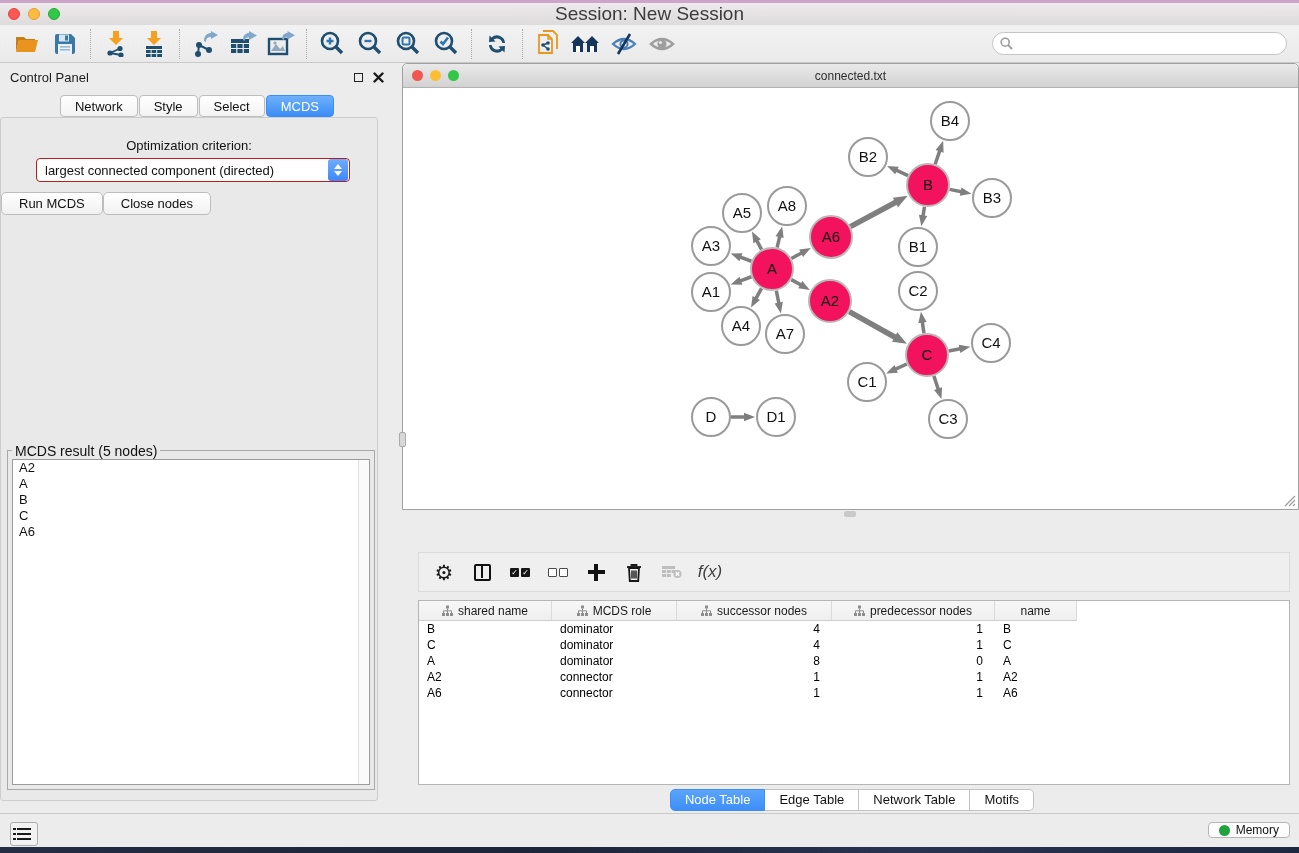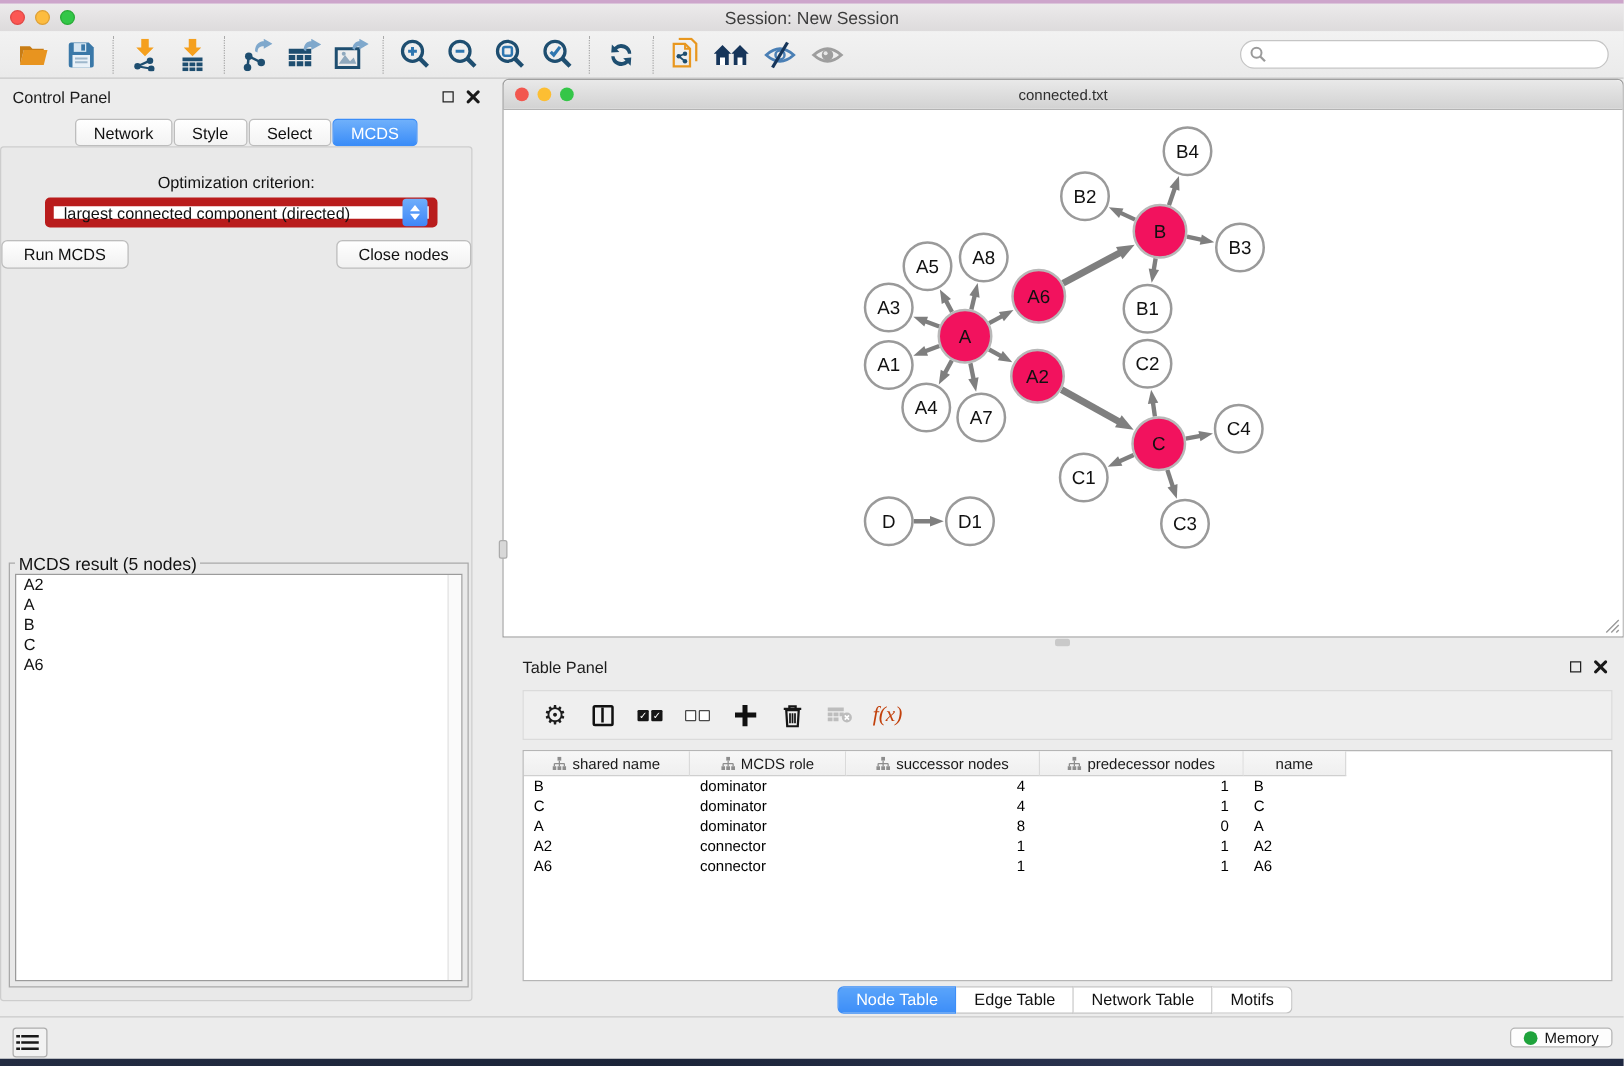--- a/index.html
+++ b/index.html
@@ -12,21 +12,21 @@
                     background:linear-gradient(90deg,#232c42,#1b2438 40%,#2a3350 70%,#1e2740); }
 
   
   .titlebar { position:absolute; left:0; top:3px; width:1299px; height:22px;
               background:linear-gradient(#ECEAEB,#DDDBDC); display:flex; align-items:center; }
   .traffic { display:flex; gap:8px; margin-left:8px; }
   .light { width:12px; height:12px; border-radius:50%; }
   .light.red    { background:#FC5753; border:1px solid #DF4744; }
   .light.yellow { background:#FDBC40; border:1px solid #DE9F34; }
   .light.green  { background:#33C748; border:1px solid #27AA35; }
-  .win-title { position:absolute; left:0; right:0; text-align:center; font-size:14px; color:#3C3C3C; }
+  .win-title { position:absolute; left:0; right:0; text-align:center; font-size:19px; color:#3C3C3C; }
 
   
   .toolbar { position:absolute; left:0; top:25px; width:1299px; height:38px;
              background:linear-gradient(#F2F2F2,#EAEAEA); border-bottom:1px solid #C8C8C8;
              display:flex; align-items:center; padding:0 8px; }
   .tbtn { width:38px; height:32px; display:flex; align-items:center; justify-content:center; flex:0 0 auto; }
   .tsep { width:1px; height:30px; border-left:1px dotted #A9A9A9; margin:0 6px; flex:0 0 auto; }
   .search-wrap { margin-left:auto; margin-right:4px; position:relative; }
   .search-input { width:295px; height:23px; border:1px solid #C5C5C5; border-radius:12px;
                   background:#fff; padding:0 10px 0 26px; font-size:12px; outline:none; }
@@ -39,28 +39,28 @@
   .panel-head-icons { margin-left:auto; display:flex; gap:10px; align-items:center; }
   .float-box { width:9px; height:9px; border:1.6px solid #222; display:inline-block; }
   .ctab-row { display:flex; justify-content:center; gap:1px; height:22px; margin-top:4px; }
   .ctab { font-size:13px; padding:2px 14px; background:linear-gradient(#fff,#F3F3F3);
           border:1px solid #BDBDBD; border-radius:4px; color:#111; line-height:17px; }
   .ctab.active { background:linear-gradient(#6FB0FB,#3B8DF8); color:#fff; border-color:#3B8DF8; }
   .cp-body { position:absolute; left:0; top:54px; width:378px; height:684px;
              background:#E9E9E9; border:1px solid #CDCDCD; border-radius:3px; }
   .opt-label { text-align:center; font-size:13px; color:#111; margin-top:20px; }
   .dropdown { position:absolute; left:35px; top:40px; width:314px; height:24px; background:#fff;
-              border:7px solid #b91c1c; border-radius:4px; display:flex; align-items:center; }
+              border:1px solid #b91c1c; border-radius:4px; display:flex; align-items:center; }
   .dropdown-text { font-size:13px; padding-left:8px; color:#111; flex:1; white-space:nowrap; overflow:hidden; }
   .dropdown-stepper { width:20px; height:22px; border-radius:3px; margin-right:1px;
                       background:linear-gradient(#6FAEFB,#3E86F8); display:flex; flex-direction:column;
                       align-items:center; justify-content:center; gap:2px; }
   .chev-up { width:0; height:0; border-left:4px solid transparent; border-right:4px solid transparent; border-bottom:5px solid #fff; }
   .chev-dn { width:0; height:0; border-left:4px solid transparent; border-right:4px solid transparent; border-top:5px solid #fff; }
-  .cp-buttons { position:absolute; left:0; top:74px; width:100%; display:flex; justify-content:space-between; gap:14px; }
+  .cp-buttons { position:absolute; left:0; top:74px; width:100%; display:flex; justify-content:flex-start; }
   .cbtn { font-size:13px; height:23px; padding:0 17px; background:linear-gradient(#FFFFFF,#F1F1F1);
           border:1px solid #BDBDBD; border-radius:5px; color:#111; }
   .result-group { position:absolute; left:6px; top:332px; width:368px; height:340px;
                   border:1px solid #A9A9A9; }
   .result-legend { position:absolute; left:4px; top:-8px; background:#E9E9E9; font-size:14px; padding:0 3px; color:#111; }
   .result-list { position:absolute; left:4px; top:8px; right:4px; bottom:4px; background:#fff;
                  border:1px solid #9B9B9B; overflow:hidden; }
   .result-item { font-size:13px; color:#111; padding:0 6px; line-height:16px; }
   .result-scroll { position:absolute; right:0; top:0; bottom:0; width:11px; background:#FAFAFA; border-left:1px solid #E2E2E2; }
 
@@ -78,21 +78,21 @@
                  border:1px solid #ABABAB; border-radius:2px; }
   .splitter-handle { position:absolute; left:441px; bottom:-8px; width:12px; height:6px; background:#C9C9C9; border-radius:2px; }
 
   
   .table-panel { position:absolute; left:405px; top:520px; width:894px; height:293px; }
   .tp-head { height:26px; display:flex; align-items:center; padding:0 13px; }
   .tp-toolbar { position:absolute; left:13px; top:32px; width:872px; height:40px; background:#EFEFEF;
                 border:1px solid #DBDBDB; display:flex; align-items:center; padding:0 6px; gap:0; }
   .tpbtn { width:38px; height:34px; display:flex; align-items:center; justify-content:center; }
   .gear-glyph { font-size:21px; color:#1c1c1c; line-height:1; }
-  .fx-glyph { font-family:Liberation Serif, serif; font-style:italic; font-size:17px; color:#c2410c; }
+  .fx-glyph { font-family:Liberation Sans, sans-serif; font-style:italic; font-size:17px; color:#404040; }
   .plus-glyph { position:relative; width:17px; height:17px; }
   .plus-glyph::before, .plus-glyph::after { content:""; position:absolute; background:#111; }
   .plus-glyph::before { left:6.5px; top:0; width:4px; height:17px; }
   .plus-glyph::after { left:0; top:6.5px; width:17px; height:4px; }
   .cols-glyph { width:17px; height:17px; border:2.4px solid #111; border-radius:2px; position:relative; }
   .cols-glyph::after { content:""; position:absolute; left:5.2px; top:0; width:2.4px; height:12.5px; background:#111; }
   .checkpair { display:flex; gap:2px; }
   .cbx { width:9px; height:9px; background:#161616; border-radius:1px; color:#fff; font-size:8px;
          line-height:9px; text-align:center; }
   .cbx.empty { background:#fff; border:1.6px solid #4a4a4a; }
@@ -514,29 +514,20 @@
       </svg>
     <svg class="resize-grip" width="13" height="13" viewBox="0 0 13 13">
         <path d="M12 2 L2 12 M12 6 L6 12 M12 10 L10 12" stroke="#9B9B9B" stroke-width="1.2"></path>
       </svg>
   </div>
   <span class="edge-handle"></span>
   <span class="splitter-handle"></span>
 </div>
 
 <div class="table-panel">
-  <div class="tp-head">
-    <span class="panel-title">Table Panel</span>
-    <span class="panel-head-icons" style="margin-left:auto;">
-      <span class="float-box"></span>
-      <svg width="11" height="11" viewBox="0 0 11 11">
-          <path d="M1.5 1.5 L9.5 9.5 M9.5 1.5 L1.5 9.5" stroke="#1a1a1a" stroke-width="2.4" stroke-linecap="round"></path>
-        </svg>
-    </span>
-  </div>
 
   <div class="tp-toolbar">
     <span class="tpbtn">
         <span class="gear-glyph">⚙</span>
       </span>
     <span class="tpbtn">
         <span class="cols-glyph"></span>
       </span>
     <span class="tpbtn">
         <span class="checkpair">

